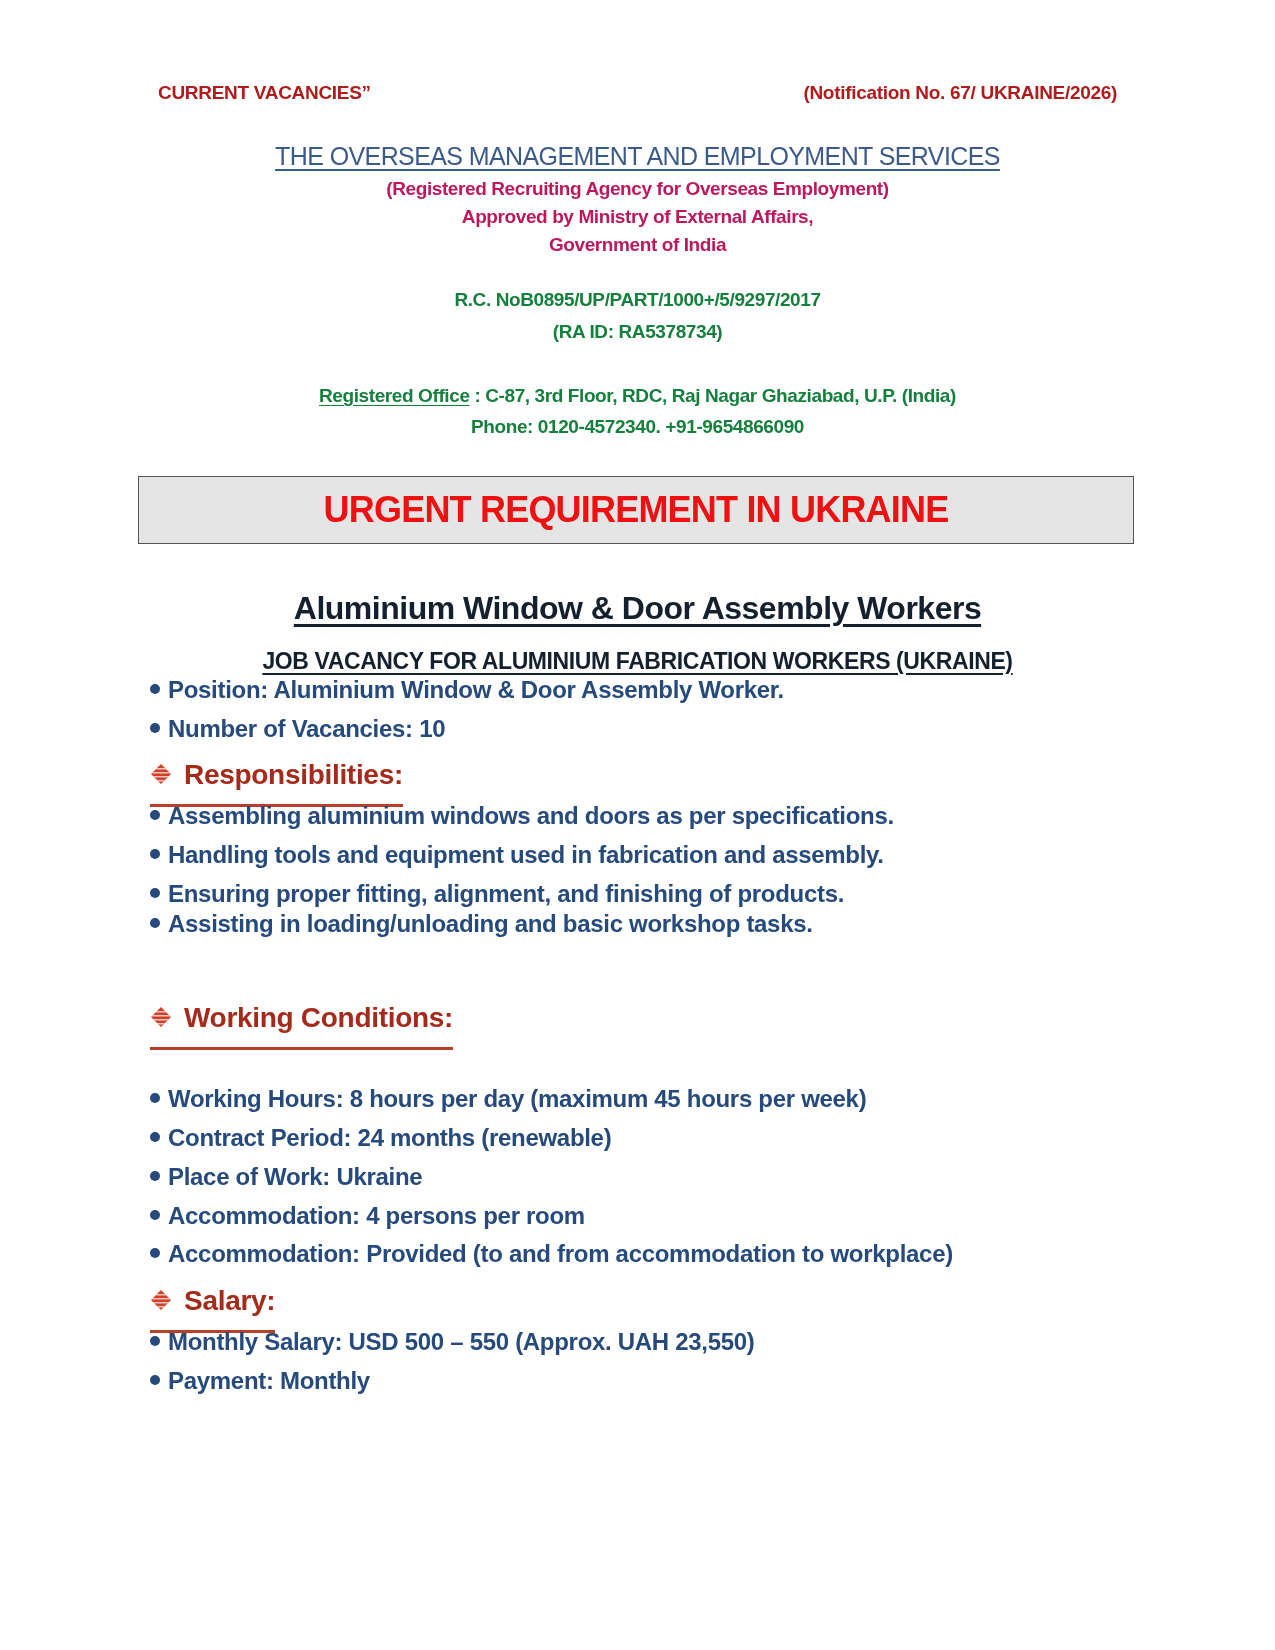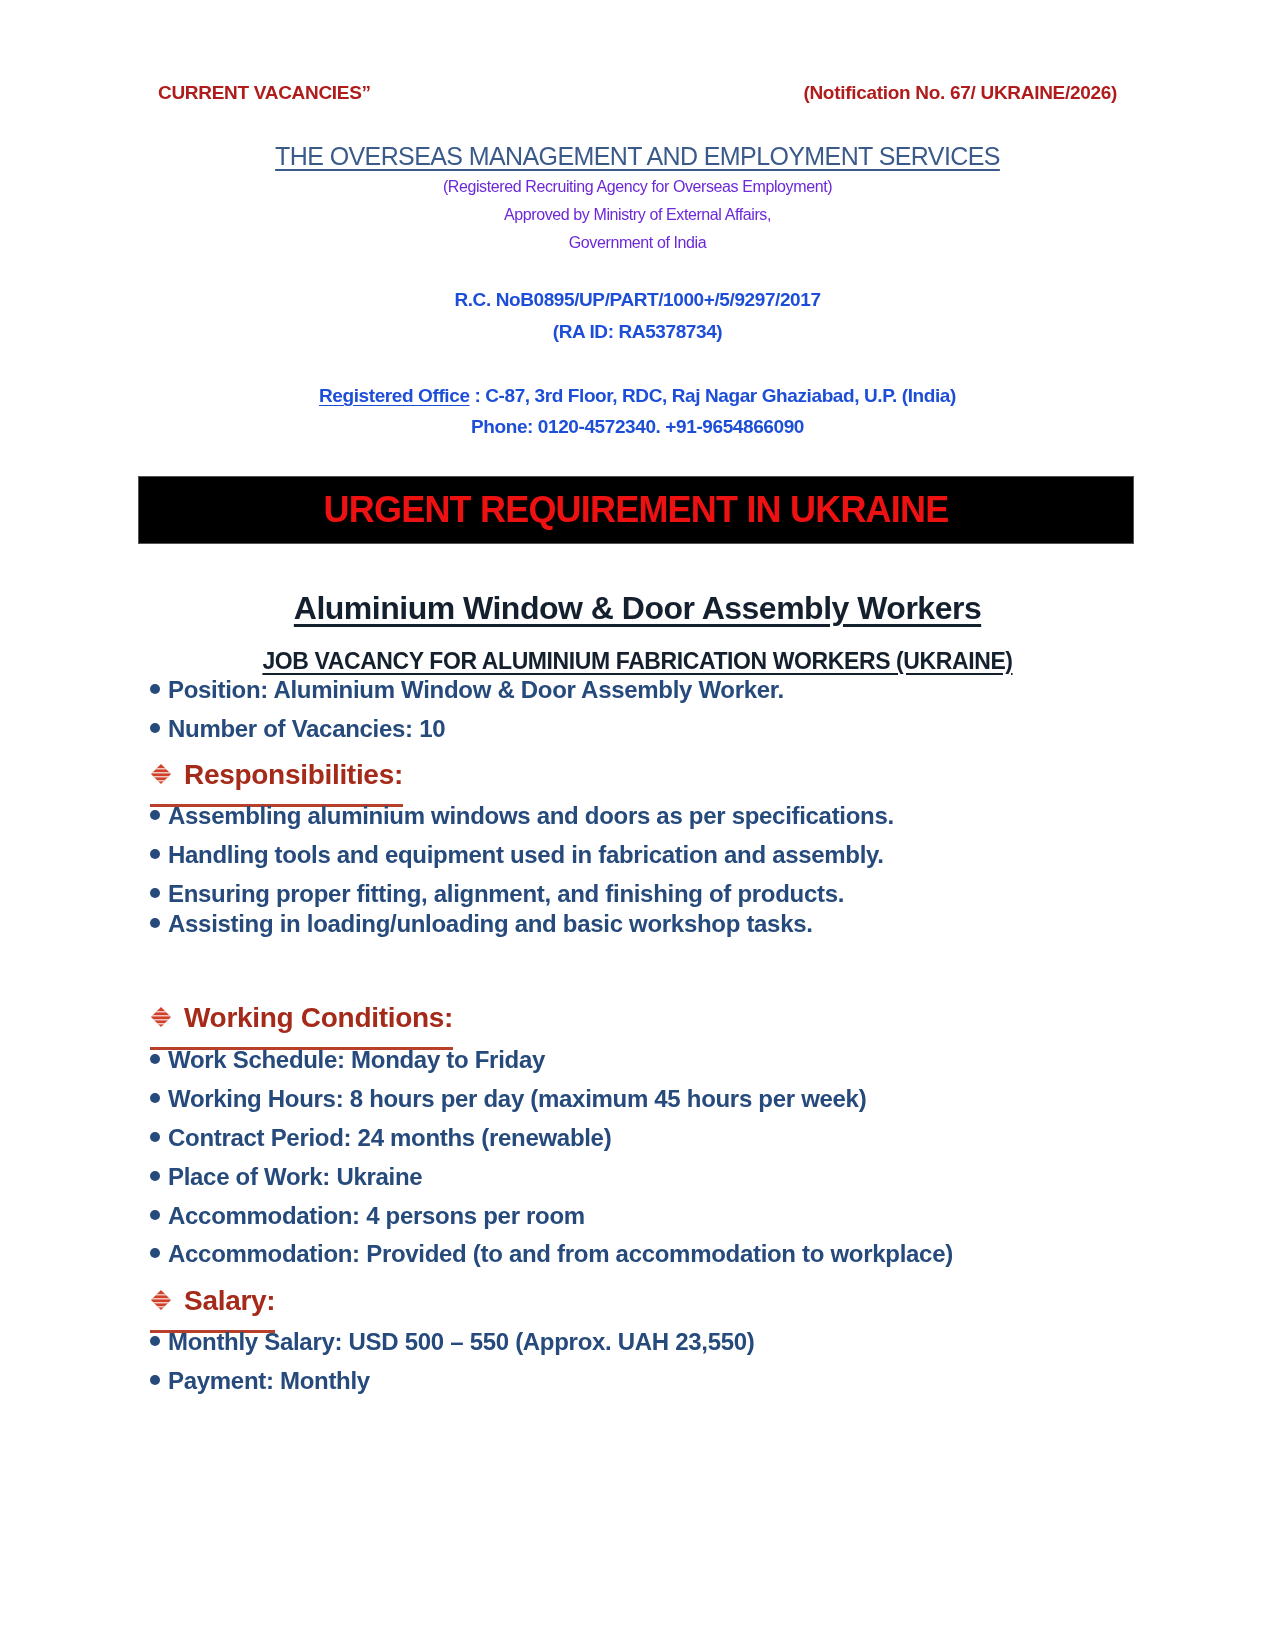--- a/index.html
+++ b/index.html
@@ -8,34 +8,34 @@
     .page { position: absolute; inset: 0; }
 
     .top-row { position: absolute; top: 82px; left: 0; width: 1275px; height: 26px;
                font-weight: bold; font-size: 19px; color: #b01b1b; }
     .top-left { position: absolute; left: 158px; top: 0; letter-spacing: -0.3px; }
     .top-right { position: absolute; right: 158px; top: 0; letter-spacing: -0.3px; }
 
     .center { position: absolute; left: 0; width: 1275px; text-align: center; }
     .org-title { top: 142px; font-size: 25px; color: #3a5a8a; text-decoration: underline;
                  text-decoration-thickness: 2px; text-underline-offset: 4px; letter-spacing: -0.6px; }
-    .org-sub { font-size: 16px; color: #6d28d9; font-weight: normal; letter-spacing: -0.4px; }
+    .org-sub { font-size: 19px; color: #be185d; font-weight: bold; letter-spacing: -0.4px; }
     .org-sub1 { top: 178px; }
     .org-sub2 { top: 206px; }
     .org-sub3 { top: 234px; }
 
-    .reg { font-size: 19px; color: #1d4ed8; font-weight: bold; letter-spacing: -0.4px; }
+    .reg { font-size: 19px; color: #15803d; font-weight: bold; letter-spacing: -0.4px; }
     .reg1 { top: 289px; }
     .reg2 { top: 321px; }
     .office { top: 385px; }
     .phone { top: 416px; }
     .office .ul { text-decoration: underline; text-underline-offset: 3px; font-weight: bold; }
 
     .banner { position: absolute; left: 138px; top: 476px; width: 996px; height: 68px;
-              background: #000000; border: 1.5px solid #555; box-sizing: border-box;
+              background: #e5e5e5; border: 1.5px solid #555; box-sizing: border-box;
               display: flex; align-items: center; justify-content: center; }
     .banner span { color: #ee1111; font-weight: bold; font-size: 36px; letter-spacing: -0.8px; }
 
     .job-title { top: 590px; font-size: 32px; font-weight: bold; color: #15202e;
                  text-decoration: underline; text-decoration-thickness: 3px;
                  text-underline-offset: 5px; letter-spacing: -0.5px; }
     .job-sub { top: 648px; font-size: 23px; font-weight: bold; color: #15202e;
                text-decoration: underline; text-decoration-thickness: 2px;
                text-underline-offset: 4px; letter-spacing: -0.4px; }
 
@@ -118,21 +118,20 @@
         </defs>
       <g clip-path="url(#dc2)">
         <rect x="0" y="0" width="22" height="22" fill="#d0402a"></rect>
         <rect x="0" y="5" width="22" height="1.5" fill="#fff" opacity="0.7"></rect>
         <rect x="0" y="9" width="22" height="1.5" fill="#fff" opacity="0.7"></rect>
         <rect x="0" y="13" width="22" height="1.5" fill="#fff" opacity="0.7"></rect>
         <rect x="0" y="17" width="22" height="1.5" fill="#fff" opacity="0.7"></rect>
       </g>
     </svg><span>Working Conditions:</span>
   </div>
-  <div class="item" style="top:1046px"><span class="dot"></span><span>Work Schedule: Monday to Friday</span></div>
   <div class="item" style="top:1085px"><span class="dot"></span><span>Working Hours: 8 hours per day (maximum 45 hours per week)</span></div>
   <div class="item" style="top:1124px"><span class="dot"></span><span>Contract Period: 24 months (renewable)</span></div>
   <div class="item" style="top:1163px"><span class="dot"></span><span>Place of Work: Ukraine</span></div>
   <div class="item" style="top:1202px"><span class="dot"></span><span>Accommodation: 4 persons per room</span></div>
   <div class="item" style="top:1240px"><span class="dot"></span><span>Accommodation: Provided (to and from accommodation to workplace)</span></div>
 
   <div class="section" style="top:1284px">
     <svg class="diamond" viewBox="0 0 22 22">
       <defs>
           <clipPath id="dc3">

